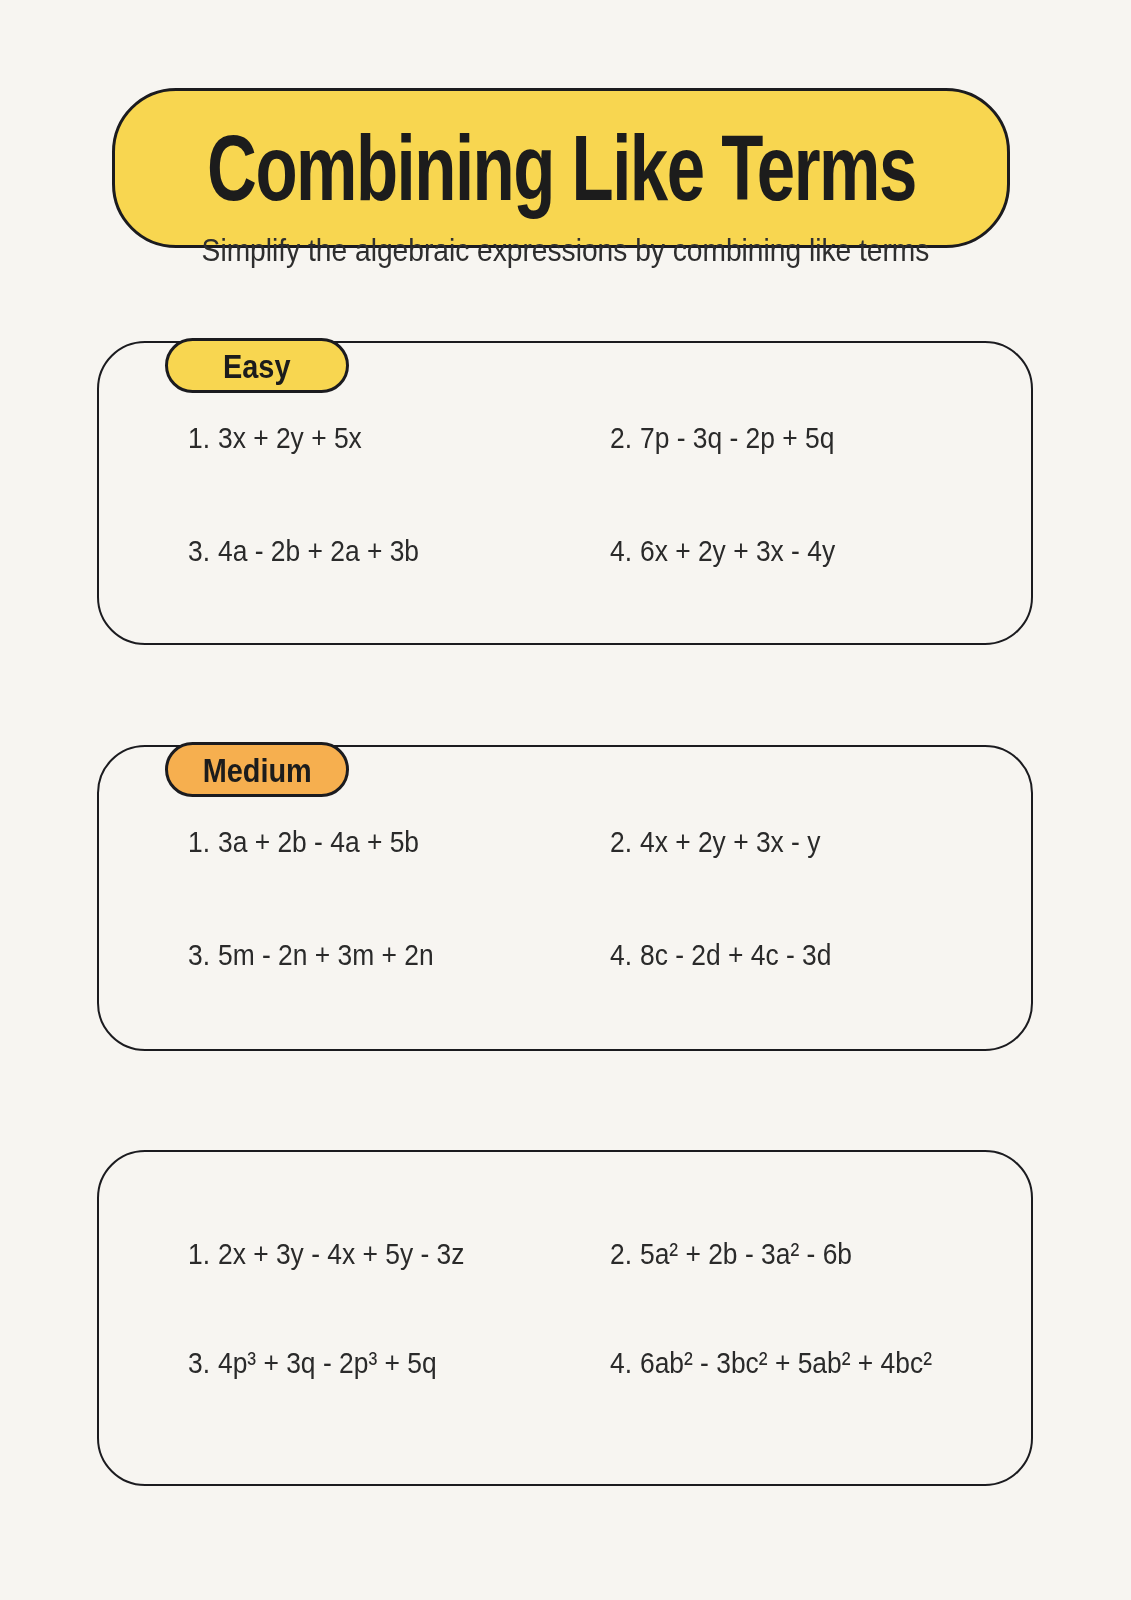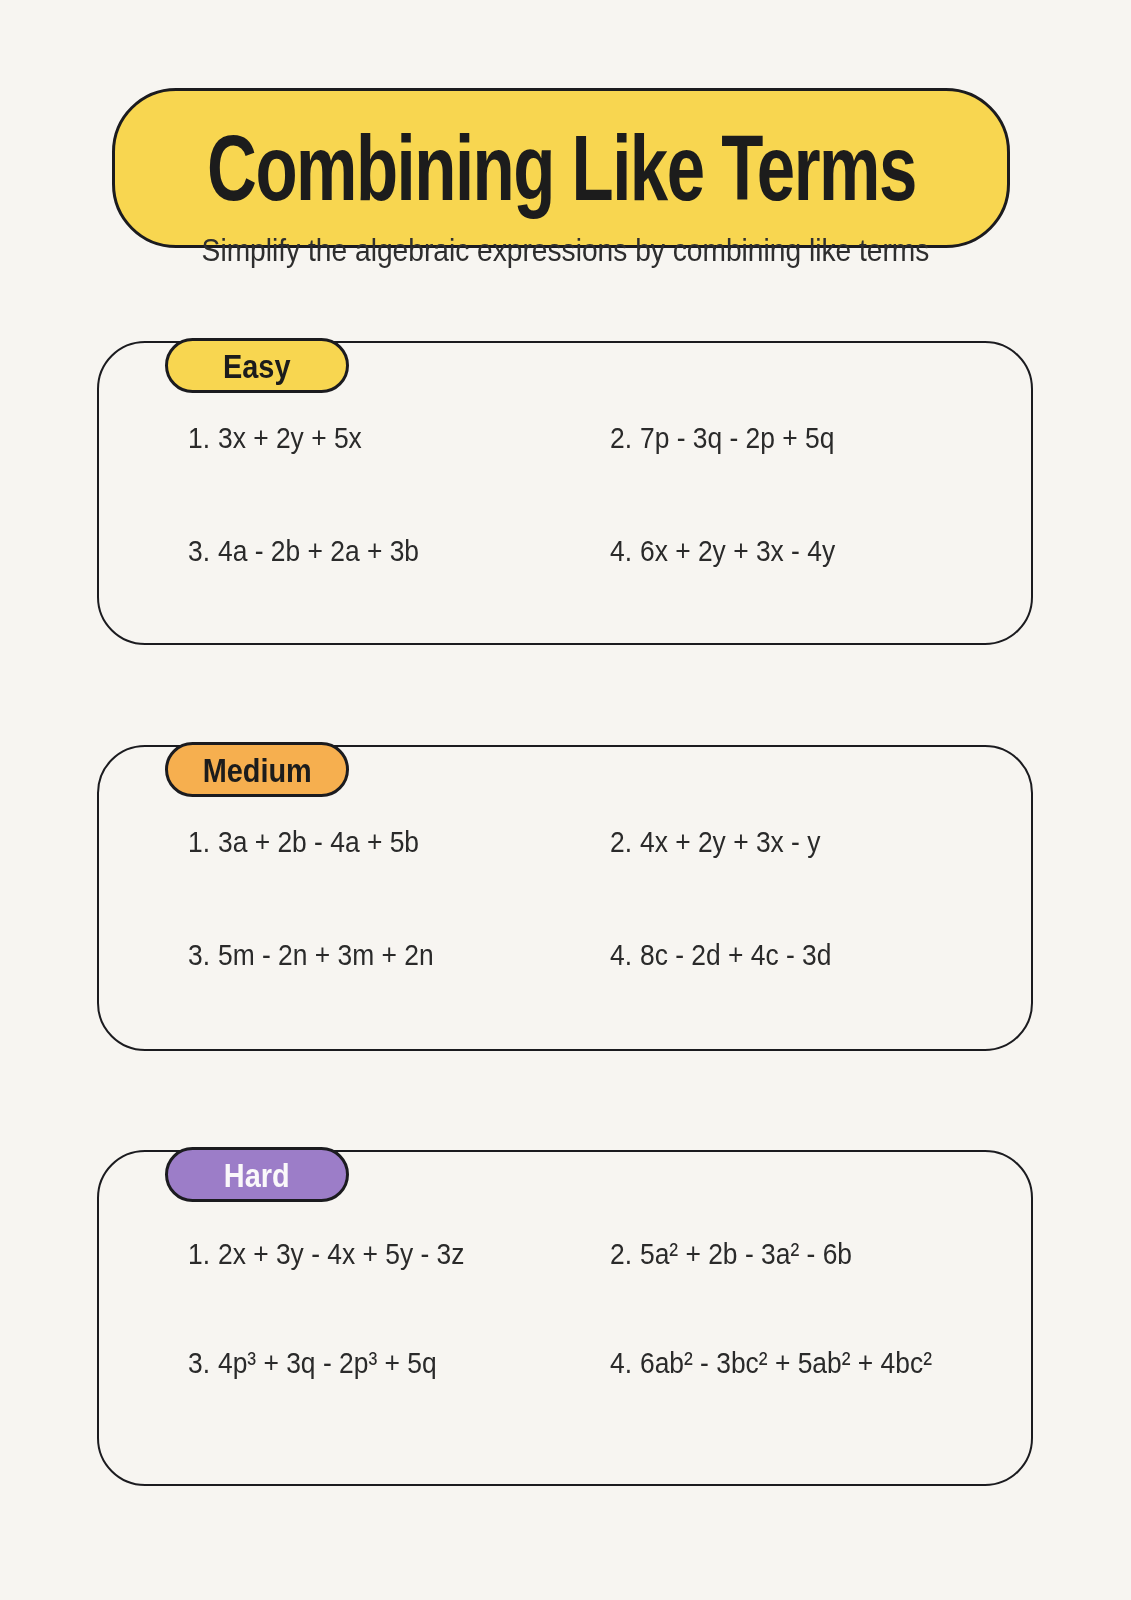--- a/index.html
+++ b/index.html
@@ -122,23 +122,20 @@
     </div>
     <div class="problem col-1 row-2">
       <span class="p-num">3.</span><span class="p-expr">5m - 2n + 3m + 2n</span>
     </div>
     <div class="problem col-2 row-2">
       <span class="p-num">4.</span><span class="p-expr">8c - 2d + 4c - 3d</span>
     </div>
   </section>
 
   <section class="box box-hard">
-    <div class="badge badge-hard" style="background: rgb(156, 125, 200);">
-      <span class="badge-label">Hard</span>
-    </div>
     <div class="problem col-1 row-1">
       <span class="p-num">1.</span><span class="p-expr">2x + 3y - 4x + 5y - 3z</span>
     </div>
     <div class="problem col-2 row-1">
       <span class="p-num">2.</span><span class="p-expr">5a² + 2b - 3a² - 6b</span>
     </div>
     <div class="problem col-1 row-2">
       <span class="p-num">3.</span><span class="p-expr">4p³ + 3q - 2p³ + 5q</span>
     </div>
     <div class="problem col-2 row-2">

